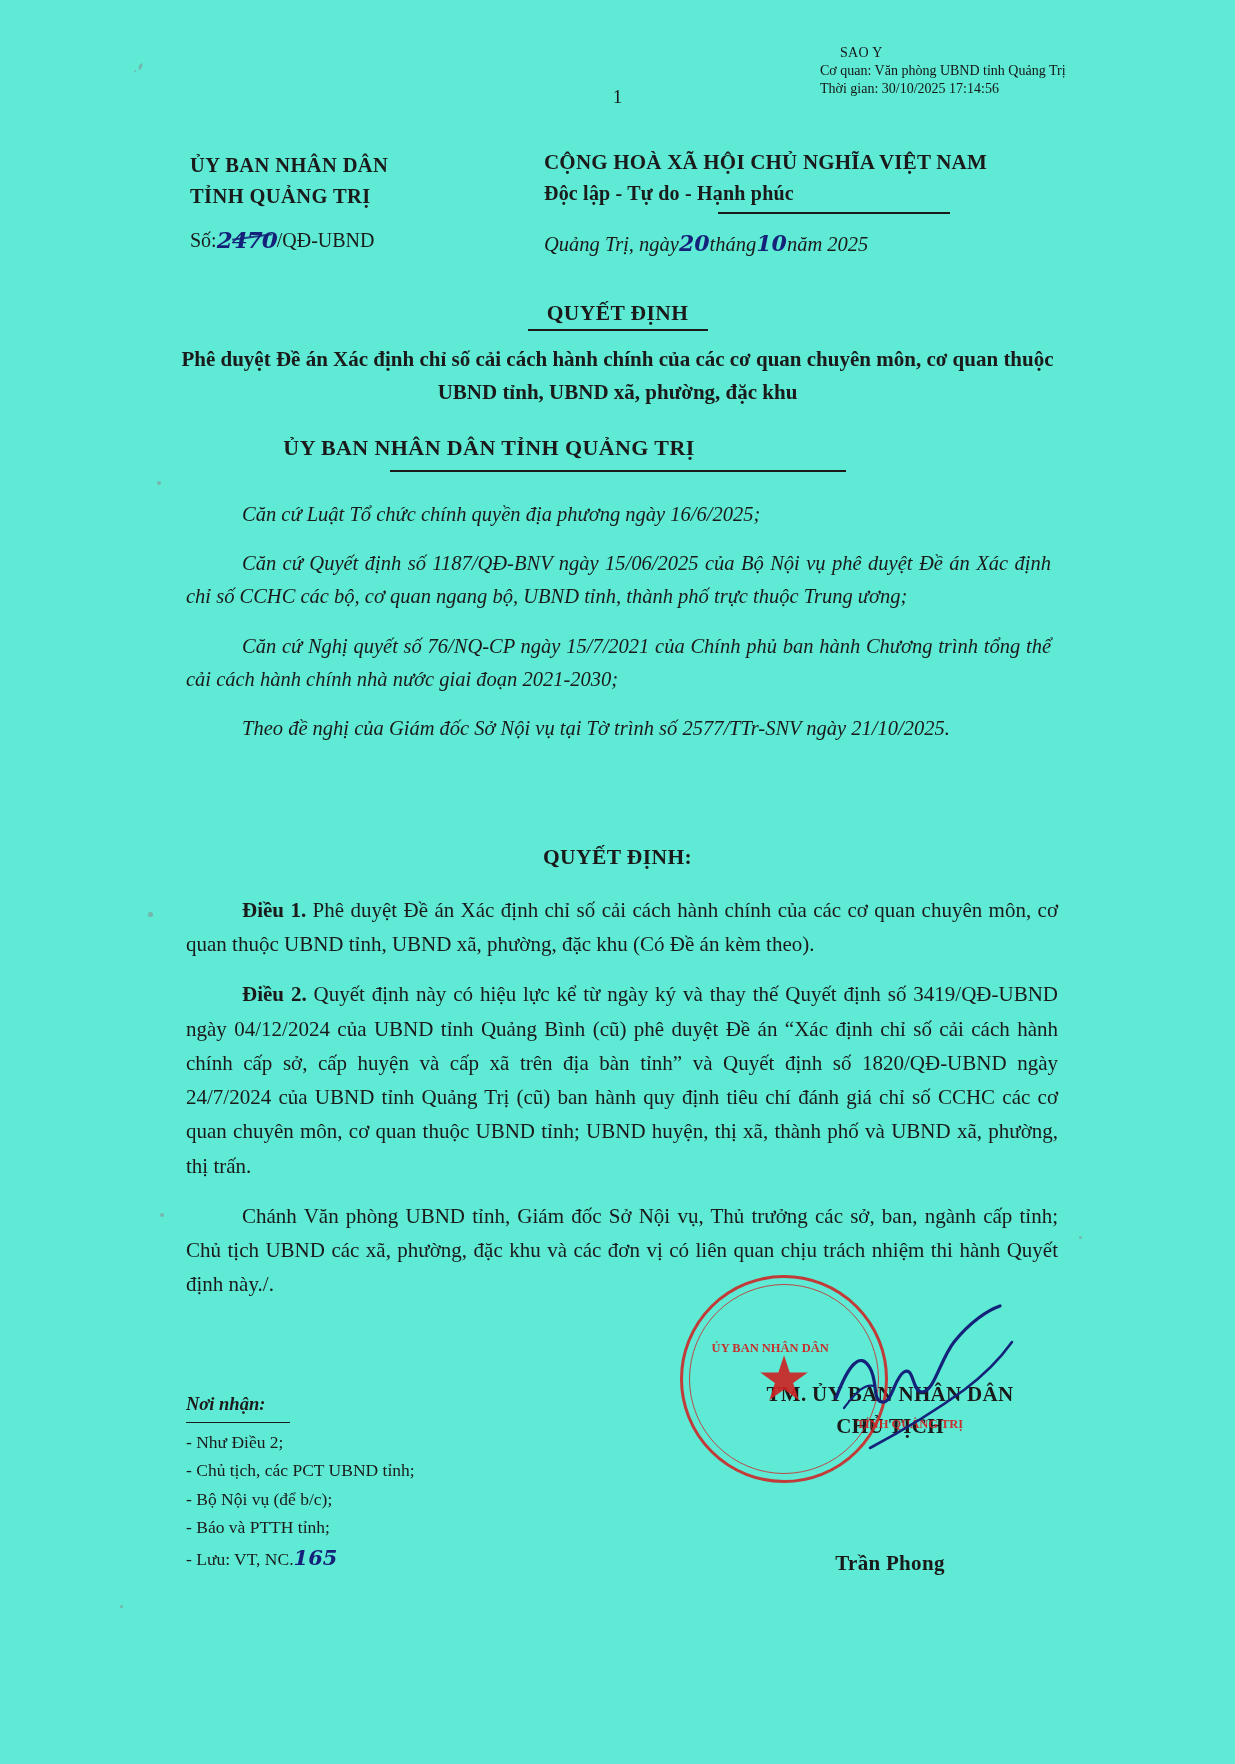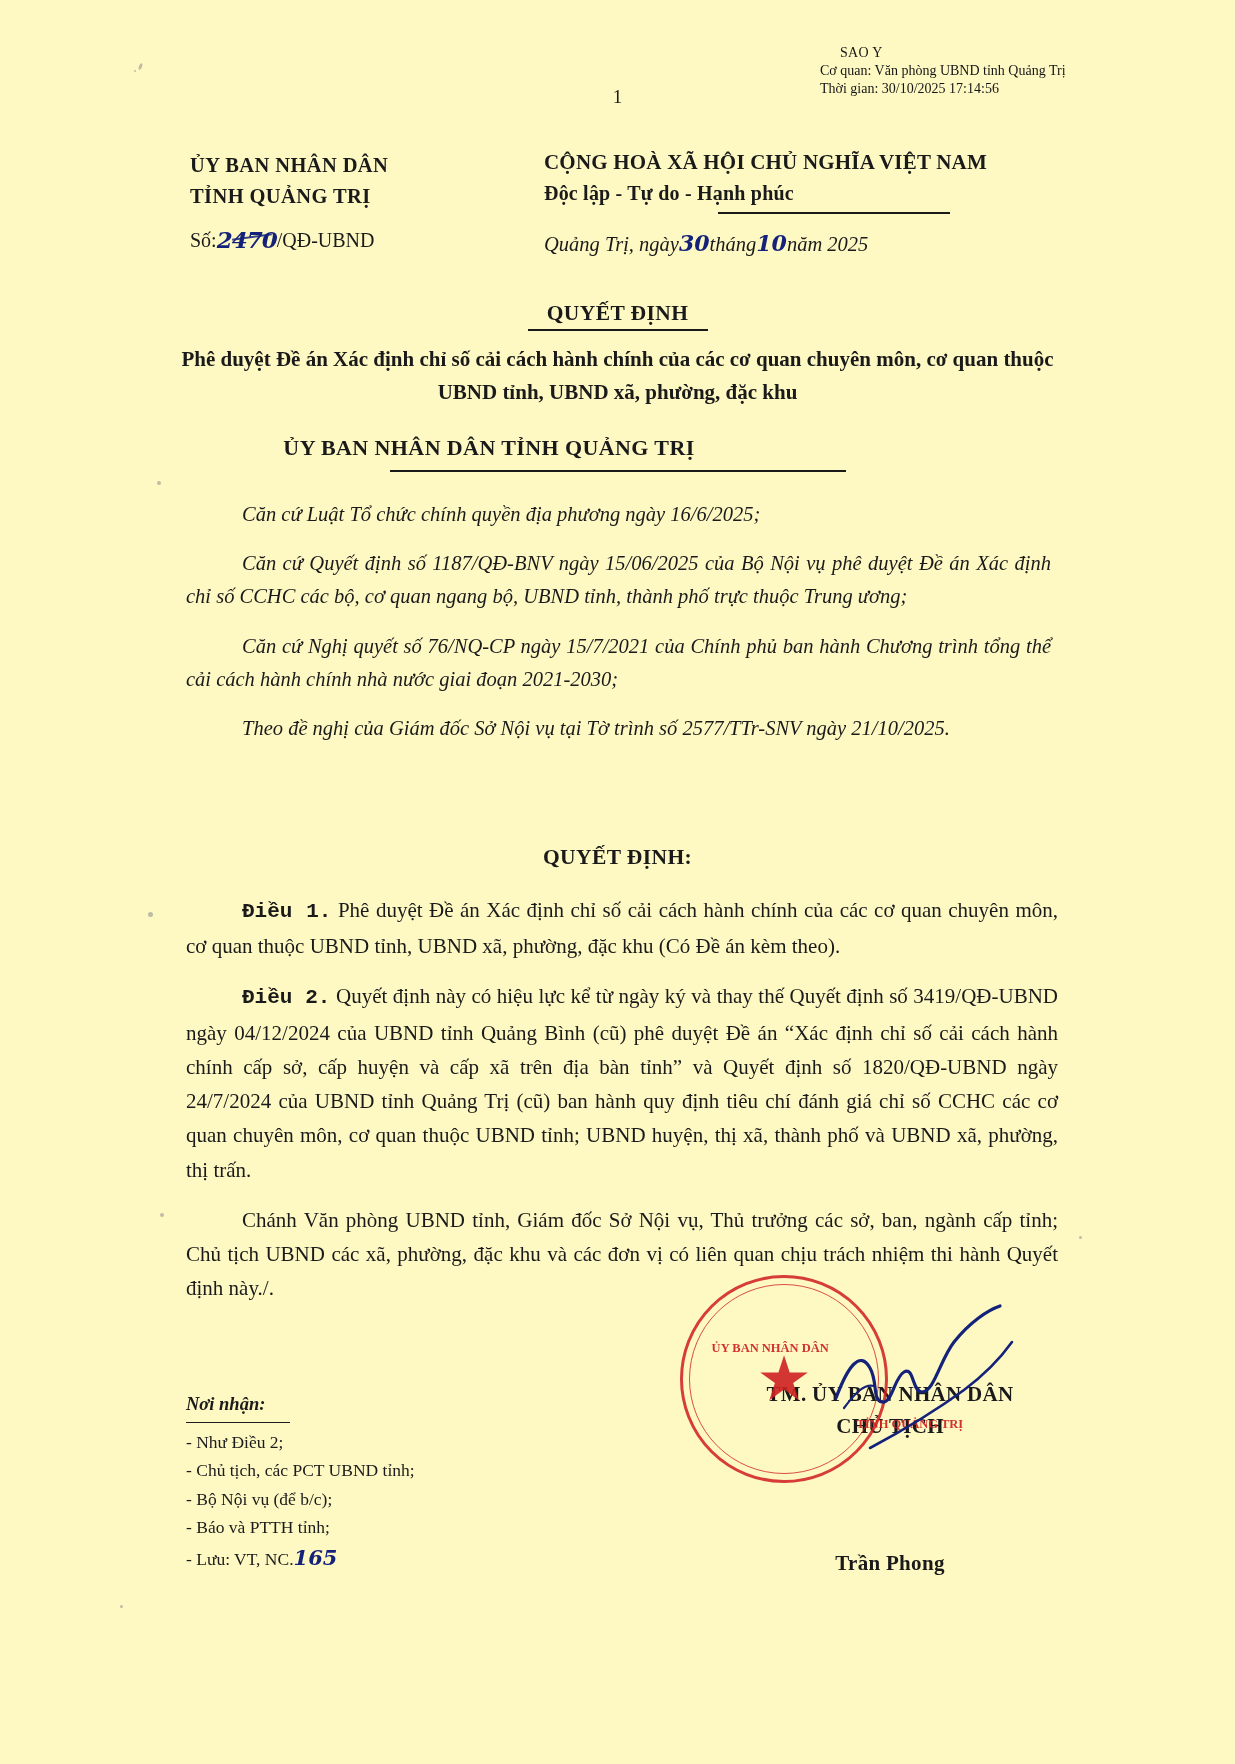--- a/index.html
+++ b/index.html
@@ -5,21 +5,21 @@
   html, body {
     margin: 0;
     padding: 0;
     background: #ffffff;
   }
   .page {
     position: relative;
     width: 1235px;
     height: 1764px;
     margin: 0 auto;
-    background: #fef9c3;
+    background: #5eead4;
     font-family: "Liberation Serif", serif;
     color: #1a1a1a;
     overflow: hidden;
   }
 
   
   .speck {
     position: absolute;
     background: #8a8a8a;
     border-radius: 50%;
@@ -218,21 +218,21 @@
     left: 186px;
     width: 872px;
     font-size: 21px;
     line-height: 1.63;
     text-align: justify;
   }
   .body p {
     margin: 0 0 16px 0;
     text-indent: 56px;
   }
-  .body b { font-weight: bold; font-family: Liberation Mono, monospace; }
+  .body b { font-weight: bold; }
 
   
   .recipients {
     position: absolute;
     top: 1390px;
     left: 186px;
     width: 330px;
     font-size: 17.5px;
     line-height: 1.62;
     color: #1b1b1b;
@@ -373,21 +373,21 @@
       <div class="sohieu">
         <span>Số:</span><span class="handnum">2470</span><span>/QĐ-UBND</span>
         <span class="strike"></span>
       </div>
     </div>
     <div class="hdr-right">
       <div class="r1">CỘNG HOÀ XÃ HỘI CHỦ NGHĨA VIỆT NAM</div>
       <div class="r2">Độc lập - Tự do -  Hạnh phúc</div>
       <div class="underline"></div>
       <div class="r3">
-        <span>Quảng Trị, ngày</span><span class="handnum">30</span><span>tháng</span><span class="handnum">10</span><span>năm 2025</span>
+        <span>Quảng Trị, ngày</span><span class="handnum">20</span><span>tháng</span><span class="handnum">10</span><span>năm 2025</span>
       </div>
     </div>
   </div>
 
   <div class="title-block">
     <div class="t1">QUYẾT ĐỊNH</div>
     <div class="t1-underline"></div>
     <div class="t2">Phê duyệt Đề án Xác định chỉ số cải cách hành chính của các cơ quan chuyên môn, cơ quan thuộc UBND tỉnh, UBND xã, phường, đặc khu</div>
   </div>
 

